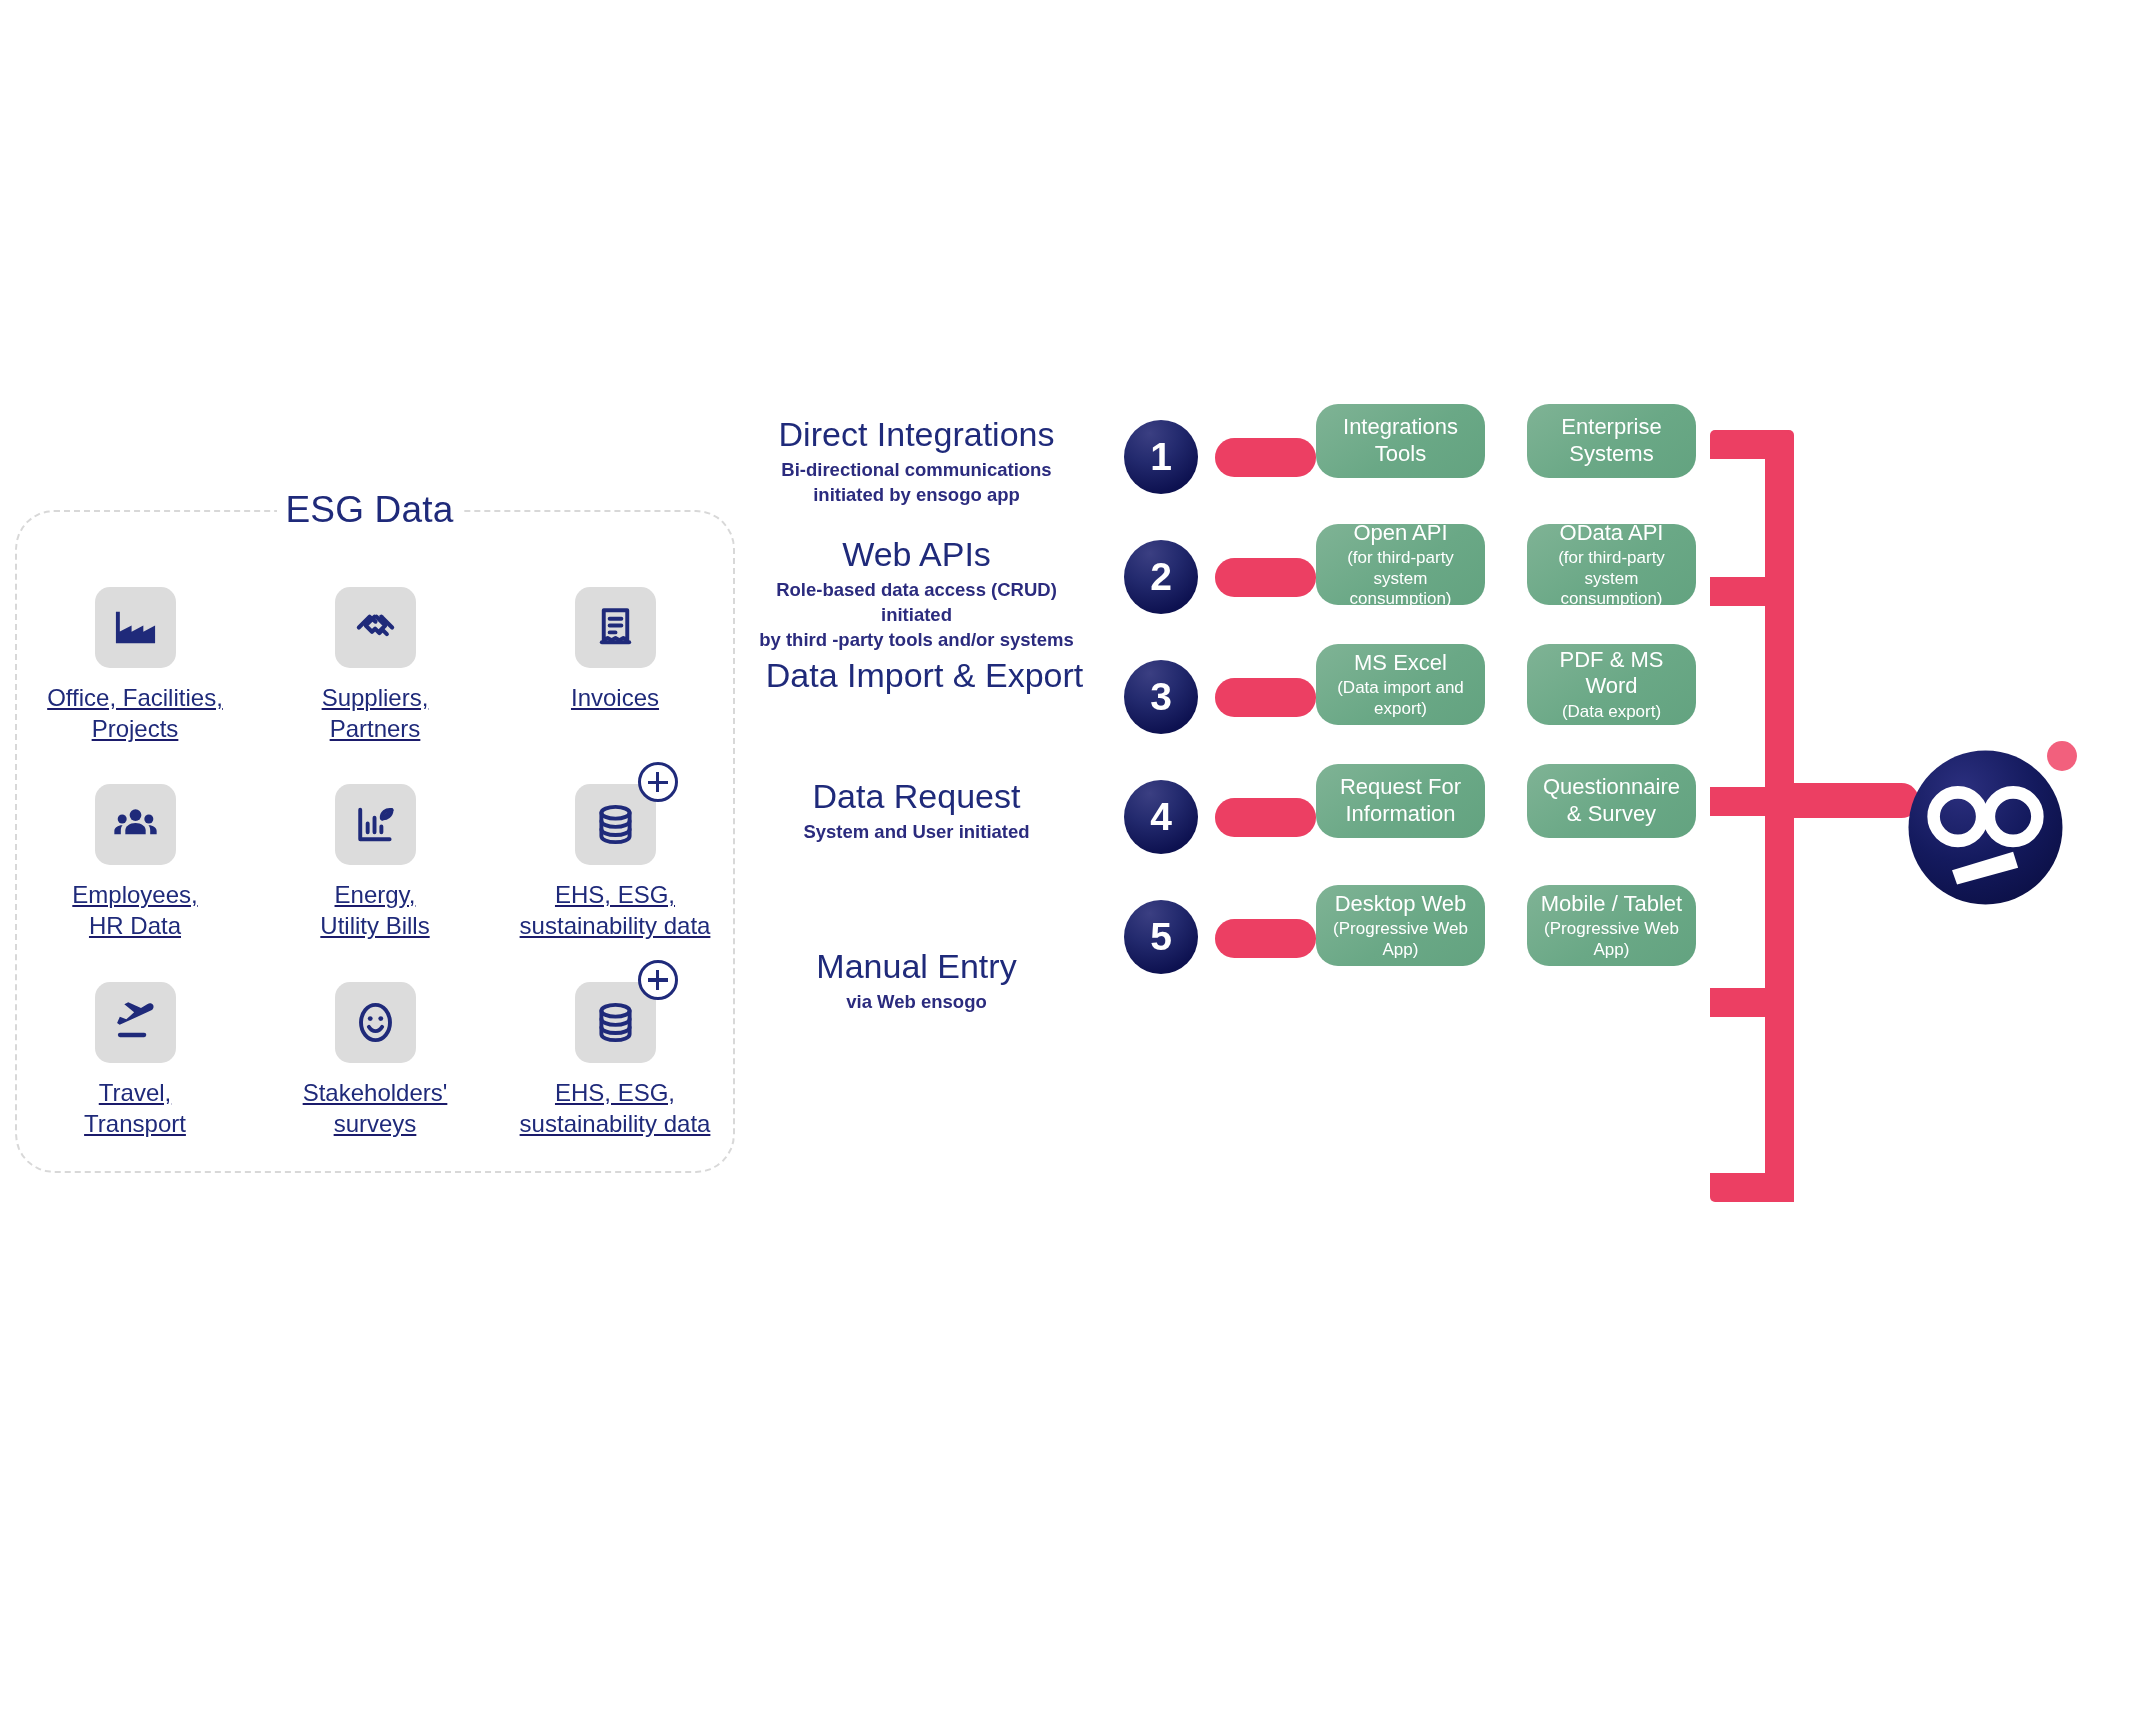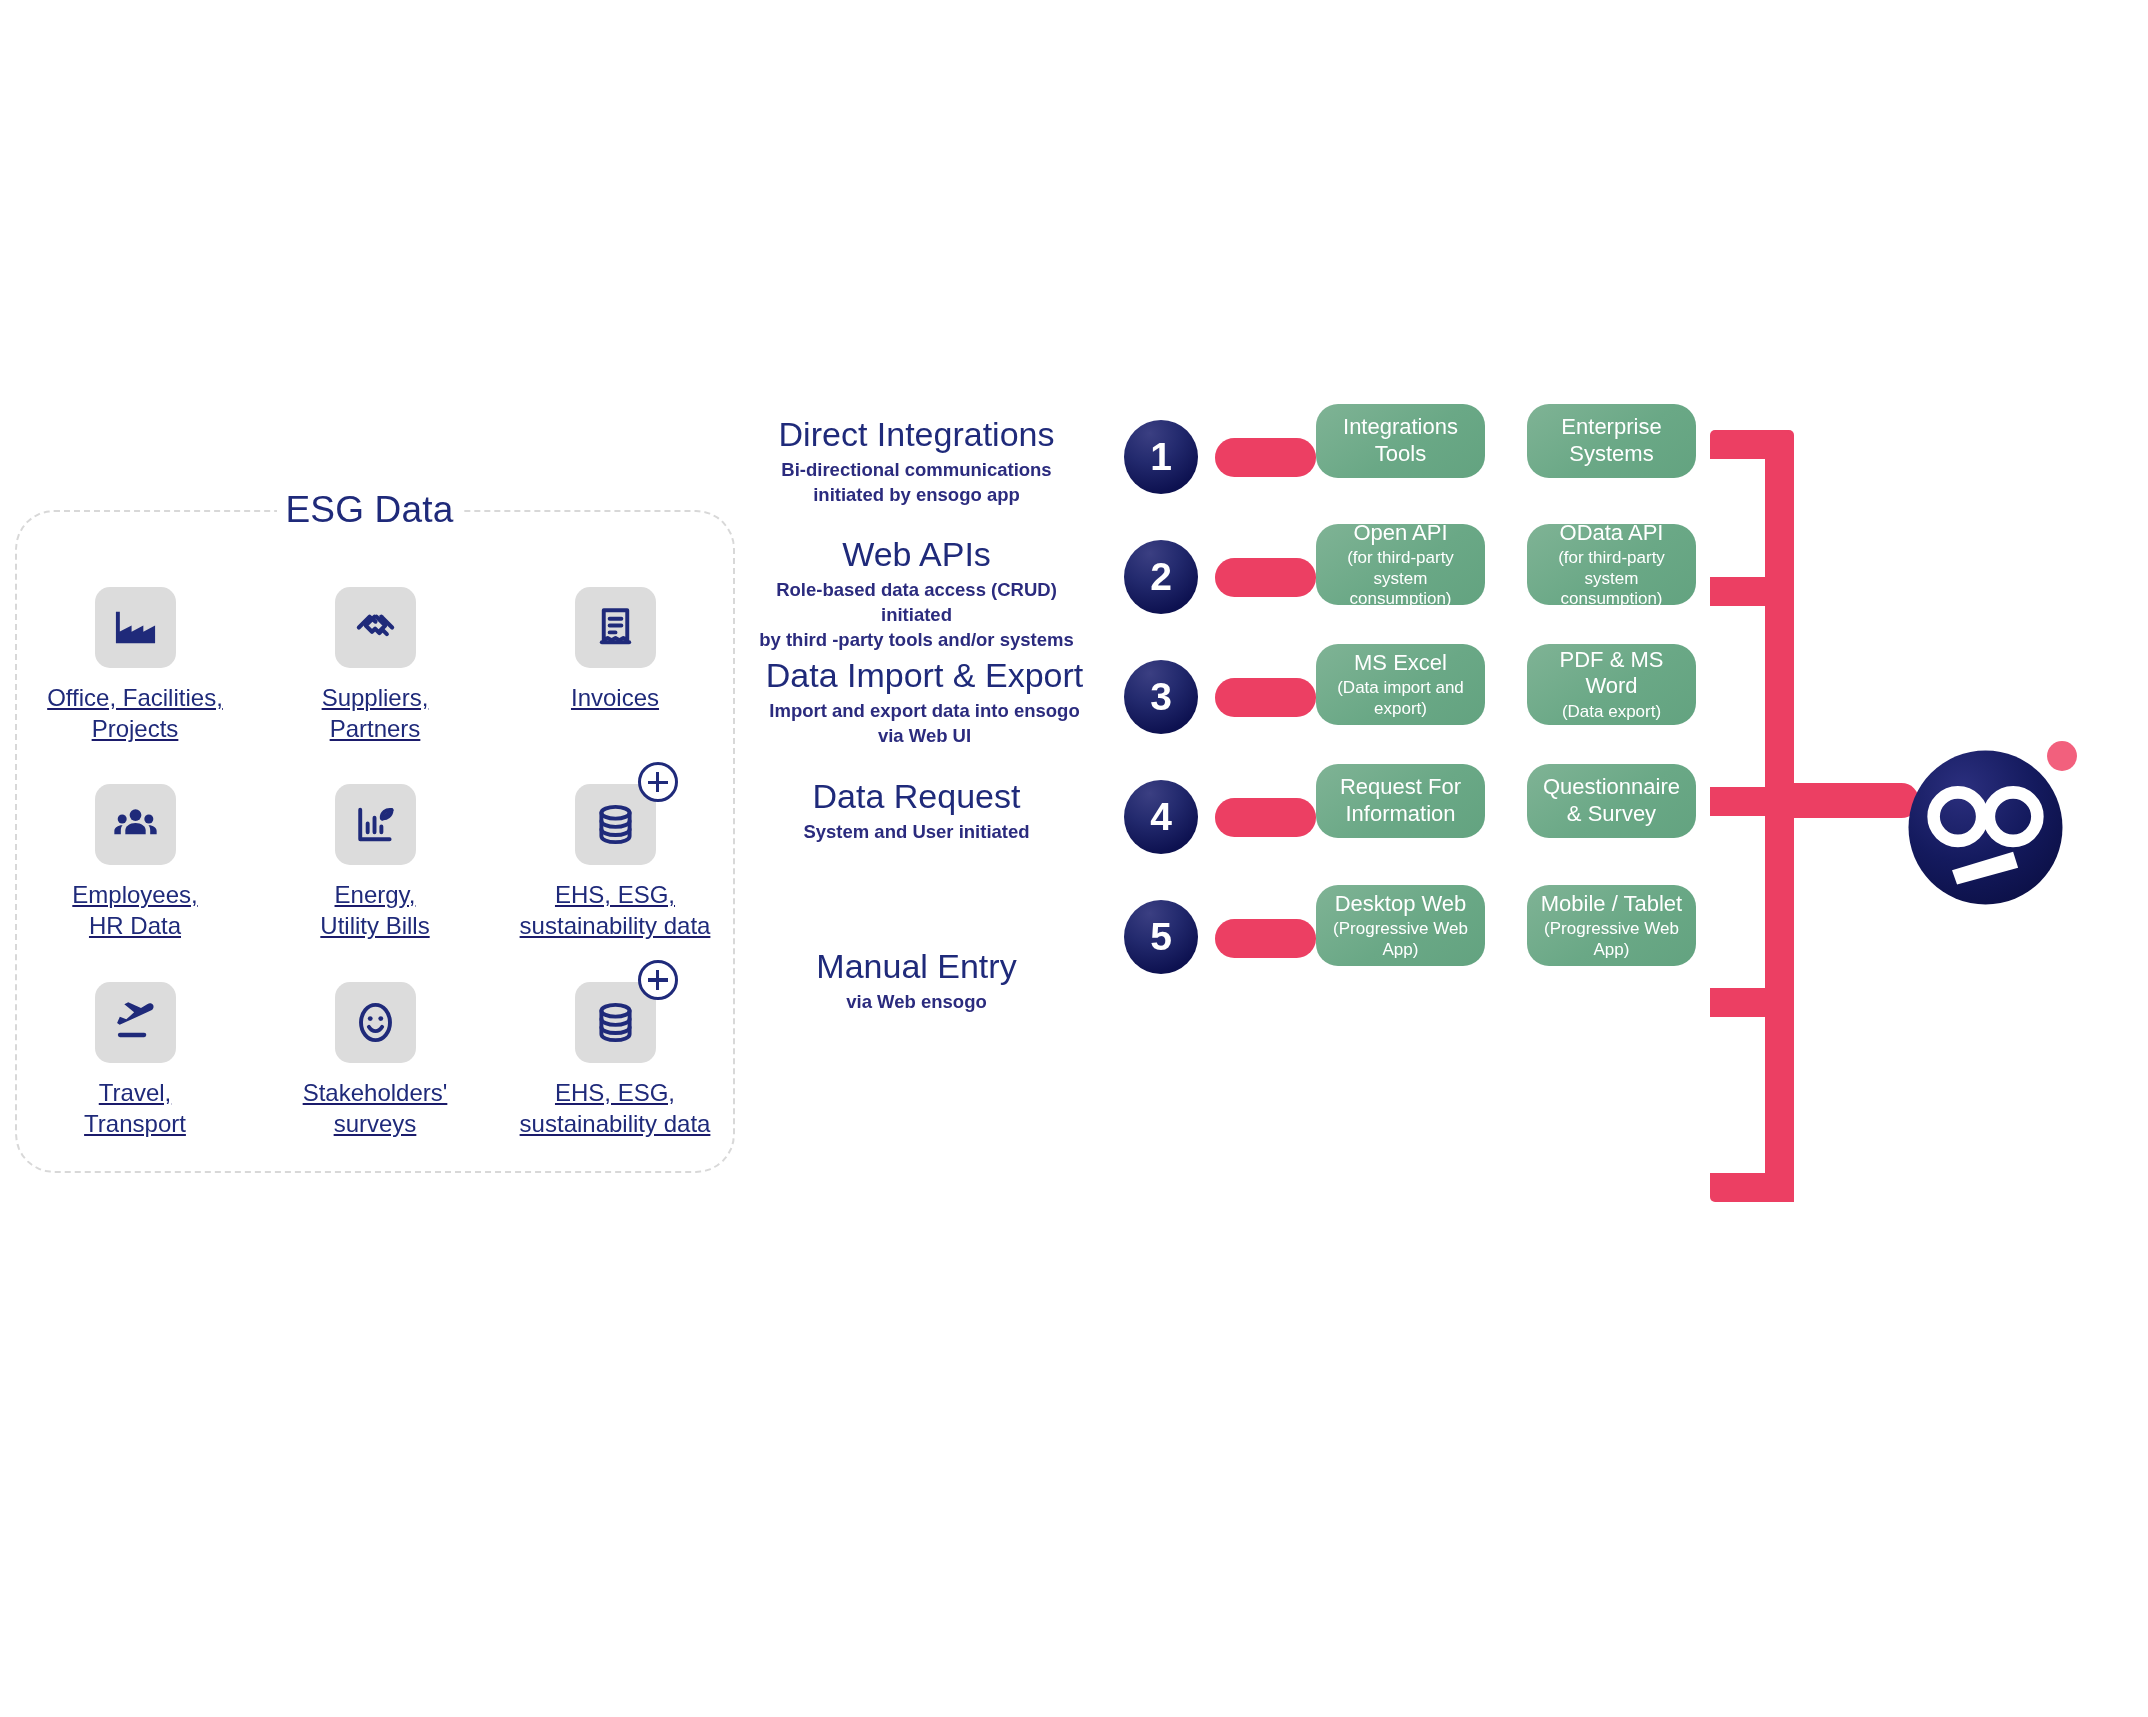--- a/index.html
+++ b/index.html
@@ -237,22 +237,20 @@
         <div class="gb-s" style="white-space: pre-line;">(for third-party system
 consumption)</div>
       </div>
       <div class="gbox" style="left: 1527px; top: 524px; height: 81px;">
         <div class="gb-t" style="white-space: pre-line;">OData API</div>
         <div class="gb-s" style="white-space: pre-line;">(for third-party system
 consumption)</div>
       </div>
       <div class="row-head" style="position: absolute; left: 755px; top: 658px; width: 323px; margin-left: 8px;">
         <div class="row-title">Data Import &amp; Export</div>
-        <div class="row-sub">Import and export data into ensogo
-via Web UI</div>
       </div>
       <div class="num-circle" style="left: 1124px; top: 660px;">3</div>
       <div class="stub" style="left: 1215px; top: 678px;"></div>
       <div class="gbox" style="left: 1316px; top: 644px; height: 81px;">
         <div class="gb-t" style="white-space: pre-line;">MS Excel</div>
         <div class="gb-s" style="white-space: pre-line;">(Data import and export)</div>
       </div>
       <div class="gbox" style="left: 1527px; top: 644px; height: 81px;">
         <div class="gb-t" style="white-space: pre-line;">PDF &amp; MS Word</div>
         <div class="gb-s" style="white-space: pre-line; text-align: right;">(Data export)</div>

